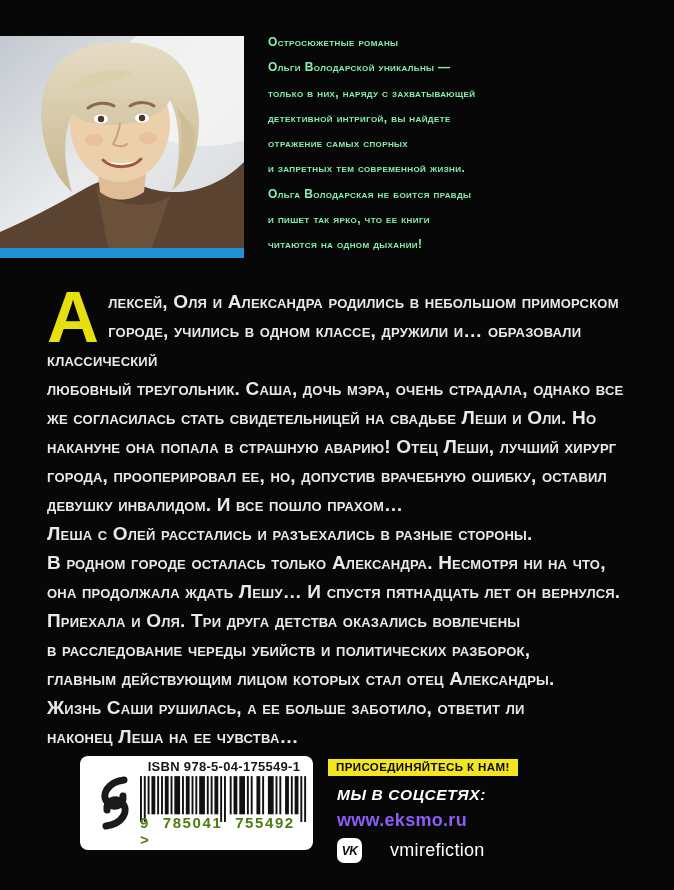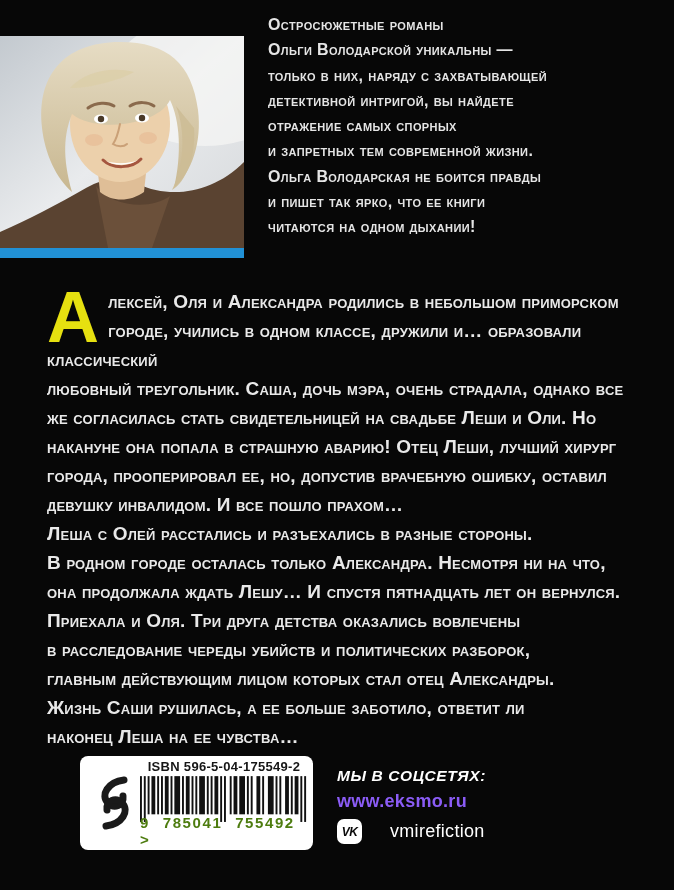--- a/index.html
+++ b/index.html
@@ -5,22 +5,22 @@
   html,body{margin:0;padding:0;background:#000;}
   body{width:674px;height:890px;font-family:"Liberation Sans",sans-serif;}
   .page{position:relative;width:674px;height:890px;background:#070707;overflow:hidden;}
 
   
   .photo{position:absolute;left:0;top:36px;width:244px;height:212px;overflow:hidden;}
   .photo svg{display:block;width:244px;height:212px;}
   .photo-bar{position:absolute;left:0;top:248px;width:244px;height:10px;background:#2191d6;}
 
   
-  .intro{position:absolute;left:268px;top:12px;width:400px;
-         color:#e5e5e5;font-variant:small-caps;font-size:16px;line-height:25.3px;
+  .intro{position:absolute;left:268px;top:30px;width:400px;
+         color:#86efac;font-variant:small-caps;font-size:12px;line-height:25.3px;
          letter-spacing:0.4px;white-space:pre-line;font-weight:600;}
 
   
   .annotation{position:absolute;left:47px;top:287px;width:604px;
               color:#e9e9e9;font-variant:small-caps;font-size:19px;line-height:29px;
               letter-spacing:0.2px;font-weight:600;}
   .annotation .text{white-space:pre-line;}
   .dropcap{float:left;color:#e6e010;font-size:72px;line-height:54px;font-weight:bold;
            margin:3px 9px 0 0;font-variant:normal;}
 
@@ -128,21 +128,21 @@
   </div>
 
   <div class="barcode-box">
     <div class="eksmo-logo">
       <svg viewBox="0 0 42 60">
         <path d="M30 7 C14 9 6 22 14 30 C20 36 30 33 29 23" stroke="#1a1a1a" stroke-width="7" fill="none" stroke-linecap="round"></path>
         <path d="M12 53 C28 51 36 38 28 30 C22 24 12 27 13 37" stroke="#1a1a1a" stroke-width="7" fill="none" stroke-linecap="round"></path>
       </svg>
     </div>
     <div class="barcode-area">
-      <div class="isbn">ISBN 596-5-04-175549-2</div>
+      <div class="isbn">ISBN 978-5-04-175549-1</div>
       <div class="bars">
         <svg viewBox="0 0 176 50">
           <g fill="#111">
             <rect x="0" y="0" width="2" height="48"></rect>
               <rect x="4" y="0" width="2" height="48"></rect>
             <rect x="8" y="0" width="2" height="40"></rect>
               <rect x="12" y="0" width="4" height="40"></rect>
             <rect x="18" y="0" width="2" height="40"></rect>
               <rect x="22" y="0" width="2" height="40"></rect>
             <rect x="26" y="0" width="4" height="40"></rect>
@@ -174,20 +174,21 @@
             <rect x="168" y="0" width="2" height="48"></rect>
               <rect x="172" y="0" width="2" height="48"></rect>
           </g>
         </svg>
       </div>
       <div class="digits">9 785041 755492 &gt;</div>
     </div>
   </div>
 
   <div class="social">
+    <div class="badge">ПРИСОЕДИНЯЙТЕСЬ К НАМ!</div>
     <div class="social-heading">МЫ В СОЦСЕТЯХ:</div>
     <div class="website">www.eksmo.ru</div>
     <div class="vk-row">
       <div class="vk-icon">
         <span class="vk-glyph">VK</span>
       </div>
       <div class="vk-handle">vmirefiction</div>
     </div>
   </div>
 

